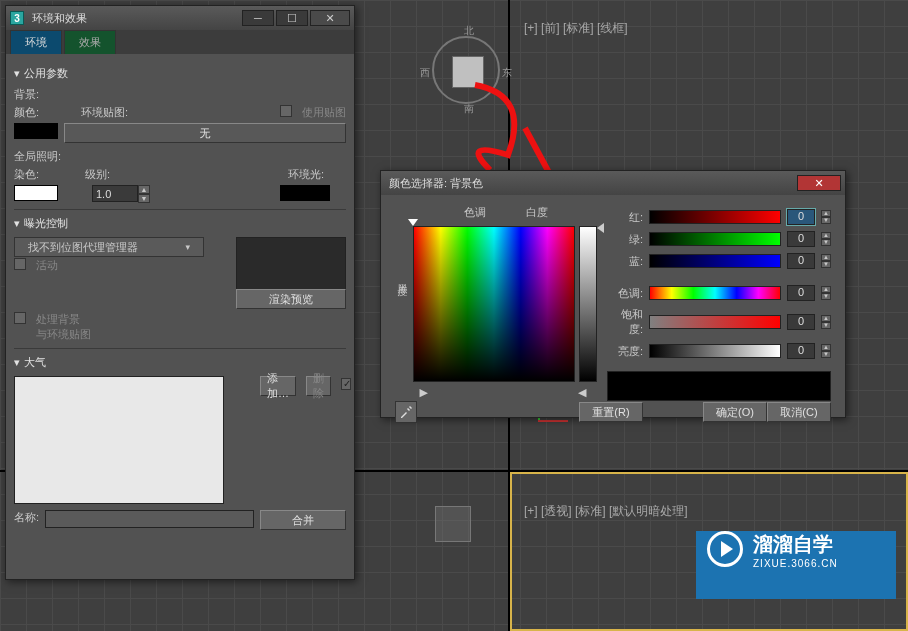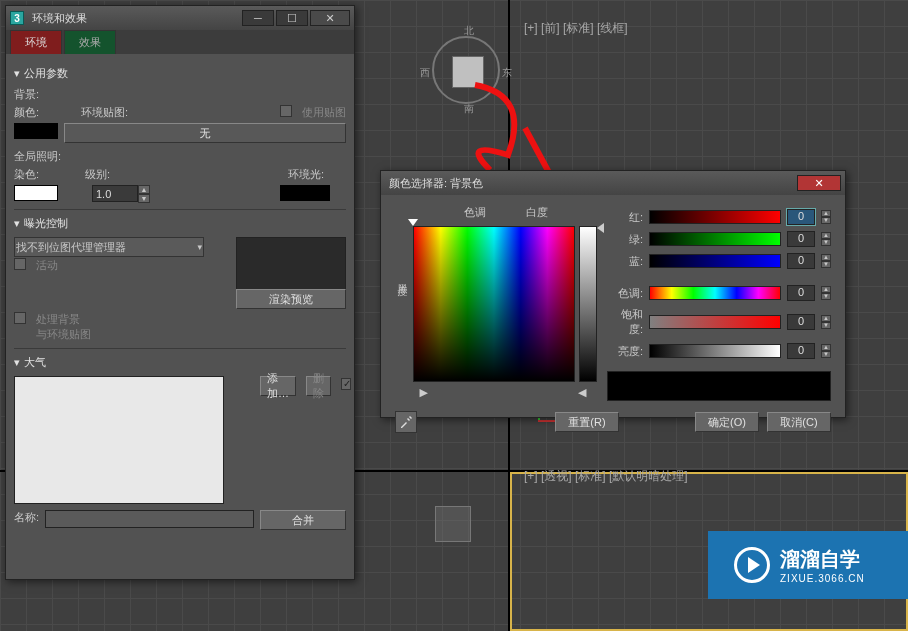--- a/index.html
+++ b/index.html
@@ -3,57 +3,57 @@
 <meta charset="utf-8">
 <style>
   *{box-sizing:border-box;margin:0;padding:0;font-family:"Microsoft YaHei",Arial,sans-serif;font-size:11px;user-select:none}
   body{background:#3a3a3a;width:908px;height:631px;overflow:hidden;position:relative;color:#c8c8c8}
   
   .viewport{position:absolute;inset:0;background:#3f3f3f;
     background-image:linear-gradient(#4a4a4a 1px,transparent 1px),linear-gradient(90deg,#4a4a4a 1px,transparent 1px);
     background-size:26px 26px}
   .viewport-label{position:absolute;color:#a8a8a8;font-size:12px;white-space:nowrap}
   .vp-top{left:524px;top:20px}
-  .vp-bot{left:524px;top:468px}
+  .vp-bot{left:524px;top:503px}
   .vp-border-v{position:absolute;left:508px;top:0;bottom:0;width:2px;background:#000}
   .vp-border-h{position:absolute;left:0;right:0;top:470px;height:2px;background:#000}
   .vp-active{position:absolute;left:510px;top:472px;right:0;bottom:0;outline:2px solid #d8b44a;outline-offset:-2px}
   
   .compass{position:absolute;left:432px;top:36px;width:68px;height:68px;border-radius:50%;border:2px solid #777}
   .compass .sq{position:absolute;left:18px;top:18px;width:32px;height:32px;background:#c0c0c0;border:1px solid #666}
   .compass .lbl{position:absolute;font-size:10px;color:#999}
   .ctop{left:30px;top:-14px}.cbot{left:30px;bottom:-14px}.clef{left:-14px;top:28px}.crig{right:-14px;top:28px}
   
   .win{position:absolute;background:#525252;border:1px solid #222;box-shadow:2px 2px 8px rgba(0,0,0,.5)}
   .env{left:5px;top:5px;width:350px;height:575px}
   .titlebar{height:24px;background:linear-gradient(#5a5a5a,#444);display:flex;align-items:center;padding:0 4px;color:#ddd}
   .titlebar .ttl{flex:1;padding-left:4px}
   .tbtn{width:32px;height:16px;background:#3a3a3a;border:1px solid #222;margin-left:2px;display:flex;align-items:center;justify-content:center;font-size:11px;color:#ccc;cursor:pointer}
   .tbtn.close{width:40px;background:#4a4a4a}
   .tabs{display:flex;background:#3c3c3c;height:24px;align-items:flex-end;padding-left:4px;gap:2px}
-  .tab{padding:4px 14px;background:#7f1d1d;border:1px solid #333;border-bottom:none;color:#ddd;cursor:pointer}
+  .tab{padding:4px 14px;background:#0c4a6e;border:1px solid #333;border-bottom:none;color:#ddd;cursor:pointer}
   .tab.inactive{background:#14532d;color:#aaa}
   .body{padding:6px 8px;overflow:auto;height:calc(100% - 48px)}
   .rollout-head{display:flex;align-items:center;color:#e2e2e2;font-size:12px;margin:6px 0}
   .rollout-head .tw{width:10px;display:inline-block}
   .row{display:flex;align-items:flex-start;gap:6px;margin:3px 0}
   .lbl{color:#c8c8c8}
   .swatch{width:44px;height:16px;border:1px solid #000;cursor:pointer}
   .swatch.blk{background:#000}
   .swatch.wht{background:#fff}
   .wide{flex:1}
   .btn{background:#666;border:1px solid #333;border-top-color:#888;border-left-color:#888;color:#e0e0e0;height:20px;display:flex;align-items:center;justify-content:center;cursor:pointer;padding:0 6px}
   .btn.flat{background:#585858}
   .chk{width:12px;height:12px;border:1px solid #333;background:#666;display:inline-block;margin-right:4px;vertical-align:middle}
   .chk.on::after{content:"✓";font-size:10px;color:#222;position:relative;top:-2px;left:1px}
   .spin{display:flex}
   .spin input{width:46px;height:17px;background:#3a3a3a;border:1px solid #222;color:#ddd;padding:0 3px}
   .spin .arrows{width:12px;display:flex;flex-direction:column}
   .spin .arrows span{flex:1;background:#666;border:1px solid #333;font-size:7px;text-align:center;line-height:7px}
-  .dropdown{background:#5a5a5a;border:1px solid #333;height:20px;display:flex;align-items:center;padding:0 1px;cursor:pointer}
+  .dropdown{background:#5a5a5a;border:1px solid #333;height:20px;display:flex;align-items:center;padding:0 13px;cursor:pointer}
   .dropdown .dd-arrow{margin-left:auto;font-size:9px}
   .preview{width:110px;height:70px;background:#2a2a2a;border:1px solid #222;margin-left:auto}
   .listbox{width:210px;height:128px;background:#e8e8e8;border:1px solid #222}
   .side-btns{display:flex;flex-direction:row;gap:10px;margin-left:auto;width:86px}
   .disabled{color:#888}
   .nameinput{flex:1;height:18px;background:#5a5a5a;border:1px solid #222}
   hr.sep{border:none;border-top:1px solid #3a3a3a;margin:6px 0}
   
   .colorwin{left:380px;top:170px;width:466px;height:248px}
   .cp-body{padding:10px 14px;height:calc(100% - 24px);display:flex;flex-direction:column}
@@ -72,27 +72,27 @@
   .g-green{background:linear-gradient(90deg,#000,#0f0)}
   .g-blue{background:linear-gradient(90deg,#000,#00f)}
   .g-hue{background:linear-gradient(90deg,red,yellow,lime,cyan,blue,magenta,red)}
   .g-sat{background:linear-gradient(90deg,#808080,red)}
   .g-val{background:linear-gradient(90deg,#000,#fff)}
   .numbox{width:28px;height:16px;background:#3a3a3a;border:1px solid #222;color:#ddd;text-align:center}
   .numbox.sel{background:#2a577a;outline:1px solid #6aa}
   .sp-ar{width:10px;display:flex;flex-direction:column}
   .sp-ar span{flex:1;background:#666;border:1px solid #333;font-size:6px;text-align:center;line-height:5px}
   .bigswatch{height:30px;background:#000;border:1px solid #222;margin-top:6px}
-  .cp-bottom{display:flex;align-items:center;gap:8px;margin-top:10px}
+  .cp-bottom{display:flex;align-items:center;gap:0;margin-top:0}
   .eyedrop{width:22px;height:22px;border:1px solid #333;background:#666;display:flex;align-items:center;justify-content:center}
   .cp-bottom .btn{min-width:64px}
   .push-right{margin-left:auto}
   
   .anno{position:absolute;pointer-events:none}
-  .logo{position:absolute;right:0;bottom:32px;width:200px;height:68px;background:#1c73b1;display:flex;align-items:center;padding:0 26px;gap:10px;color:#fff}
+  .logo{position:absolute;right:12px;bottom:32px;width:200px;height:68px;background:#1c73b1;display:flex;align-items:flex-start;padding:0 11px;gap:10px;color:#fff}
   .logo .ring{width:36px;height:36px;border:3px solid #fff;border-radius:50%;display:flex;align-items:center;justify-content:center}
   .logo .tri{width:0;height:0;border-left:12px solid #fff;border-top:8px solid transparent;border-bottom:8px solid transparent;margin-left:3px}
   .logo .big{font-size:20px;font-weight:bold}
   .logo .sml{font-size:10px;letter-spacing:1px}
   .app-icon{width:14px;height:14px;background:#2aa6a0;color:#fff;font-weight:bold;font-size:10px;text-align:center;line-height:14px;margin-right:4px;border:1px solid #0a5a55}
   .bdim{color:#888}
   .axis{position:absolute;left:538px;top:420px}
   .axis .y{position:absolute;width:2px;height:30px;background:#3c3;left:0;top:-30px}
   .axis .x{position:absolute;width:30px;height:2px;background:#c33;left:0;top:0}
 </style>

